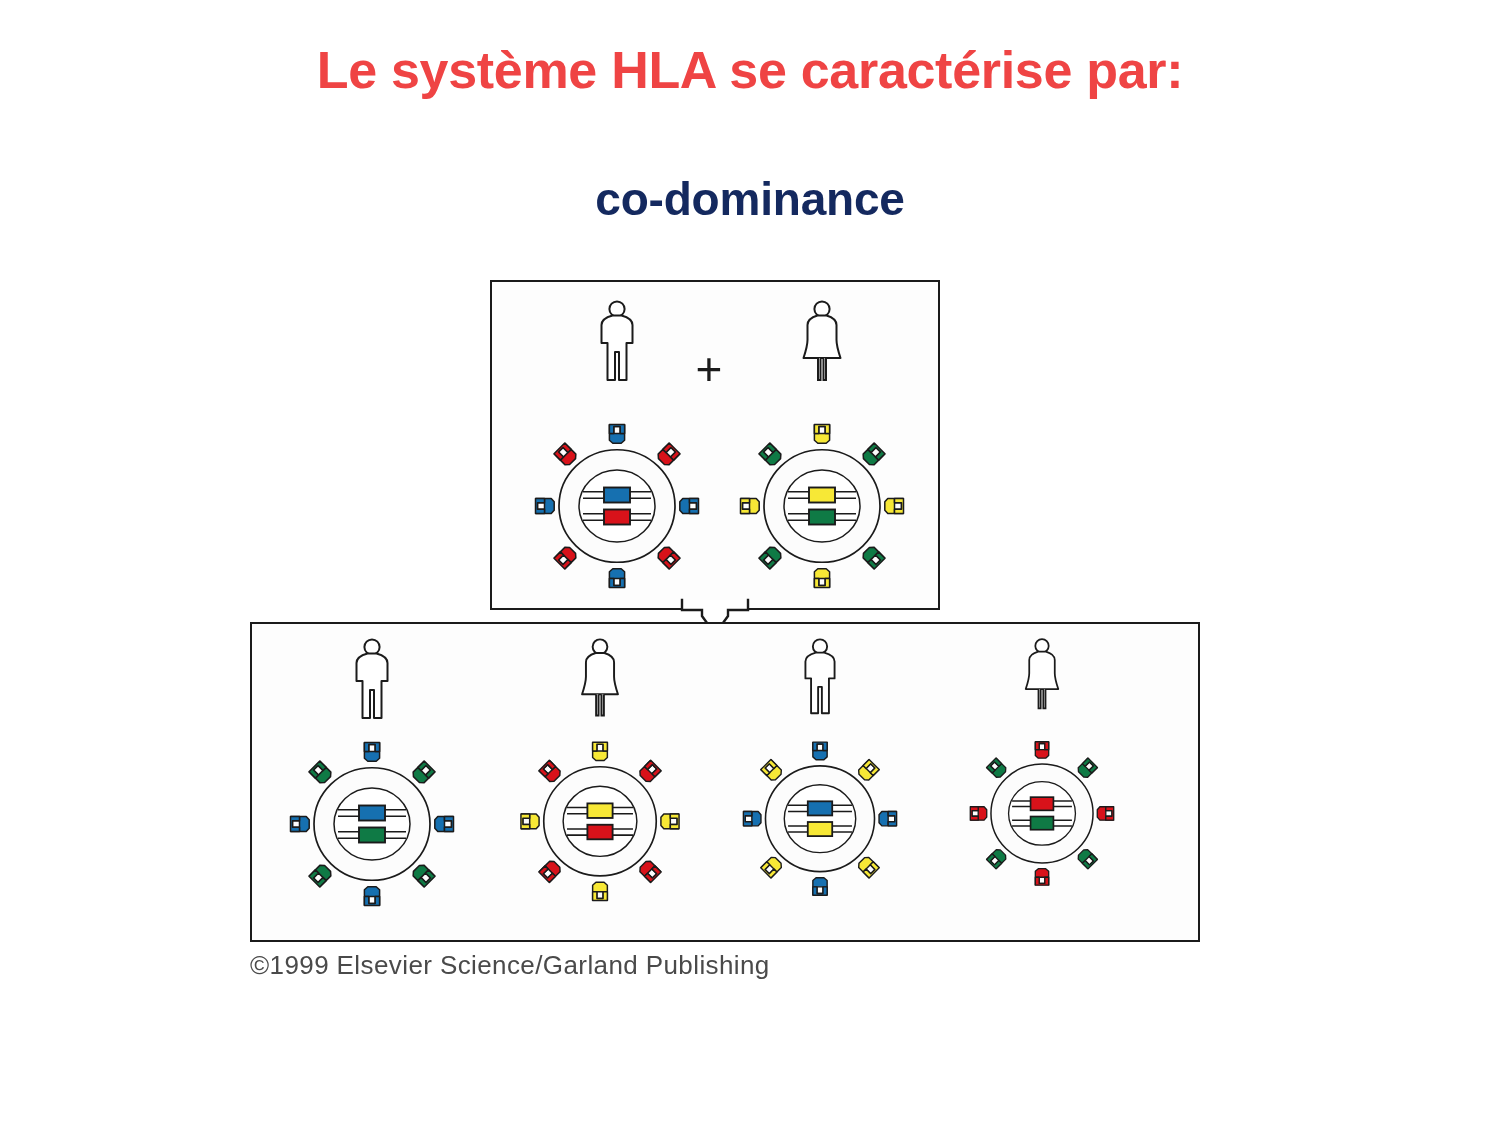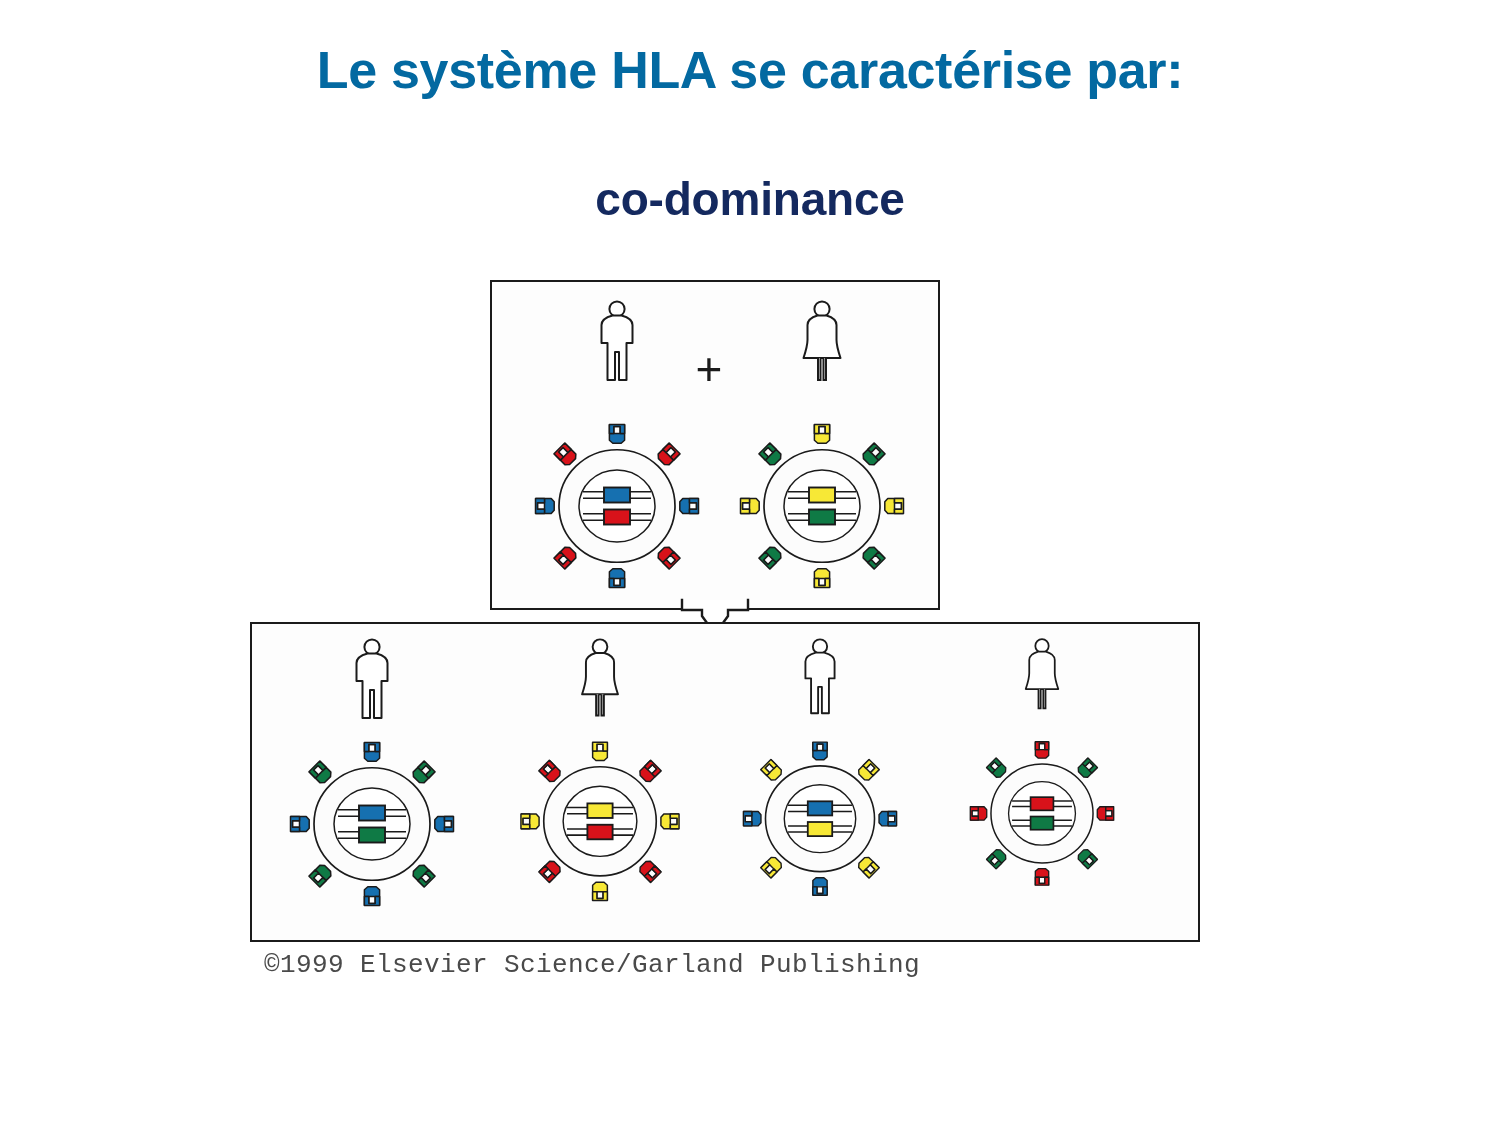--- a/index.html
+++ b/index.html
@@ -12,21 +12,21 @@
     position:relative;
   }
 
   
   .title{
     position:absolute;
     left:0;top:40px;width:1500px;
     text-align:center;
     font-size:52px;
     font-weight:bold;
-    color:#0369a1;
+    color:#ef4444;
     letter-spacing:-0.3px;
     white-space:nowrap;
   }
   .subtitle{
     position:absolute;
     left:0;top:172px;width:1500px;
     text-align:center;
     font-size:46px;
     font-weight:bold;
     color:#14295f;
@@ -105,24 +105,23 @@
   #indiv-child-4{left:690px;}
   .child .person{top:0;}
   .child .cell{top:98px;}
 
   
   #copyright{
     position:absolute;
     left:250px;top:950px;
     font-size:26px;
     color:#4a4a4a;
-    font-family:Liberation Mono, monospace;
+    font-family:Liberation Sans, sans-serif;
     letter-spacing:0.4px;
     white-space:nowrap;
-    margin-left:14px;
   }
 
   svg{display:block;overflow:visible;}
 </style>
 </head>
 <body>
 
 <div class="title">Le système HLA se caractérise par:</div>
 
 <div class="subtitle">co-dominance</div>

